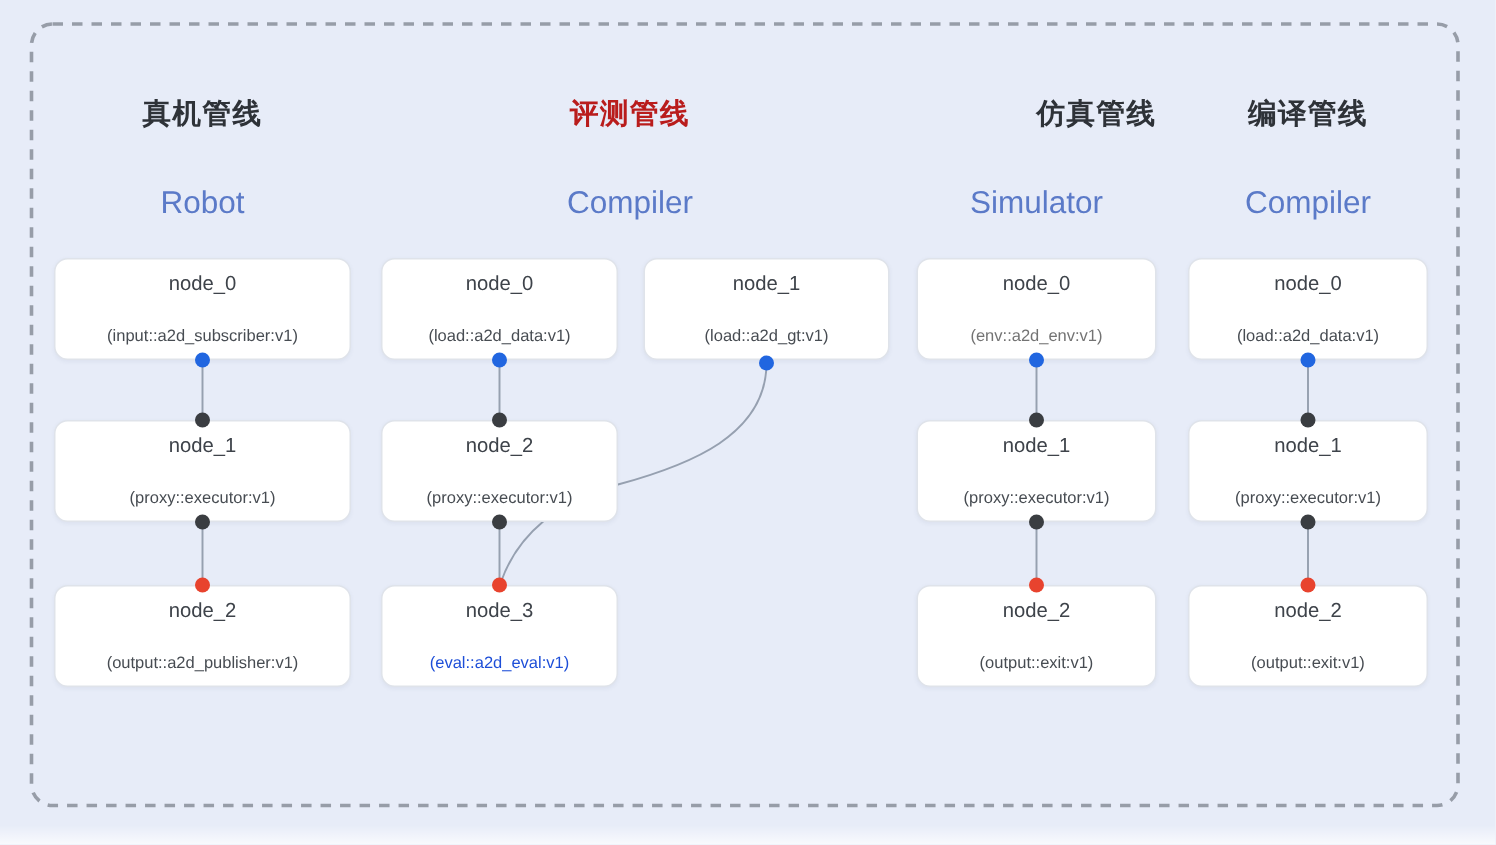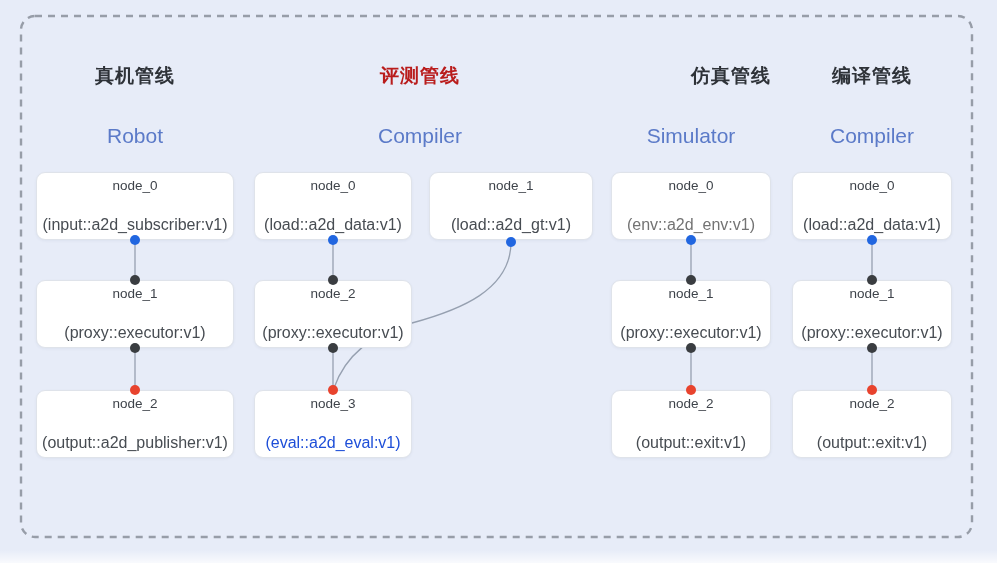--- a/index.html
+++ b/index.html
@@ -26,21 +26,21 @@
     border-radius: 9px;
     border: 1px solid;
     display: flex;
     flex-direction: column;
     align-items: center;
     justify-content: center;
     gap: 24px;
     box-shadow: 0 1px 3px rgba(50, 70, 110, 0.06);
   }
   .node-title { font-size: 13.5px; line-height: 1; }
-  .node-sub   { font-size: 16px;   line-height: 1; }
+  .node-sub   { font-size: 11px;   line-height: 1; }
   .bottom-fade {
     position: absolute;
     left: 0; right: 0; bottom: 0;
     height: 13px;
     background: linear-gradient(to bottom, rgba(255,255,255,0), rgba(255,255,255,0.75));
   }
 </style>
 </head>
 <body>
 

